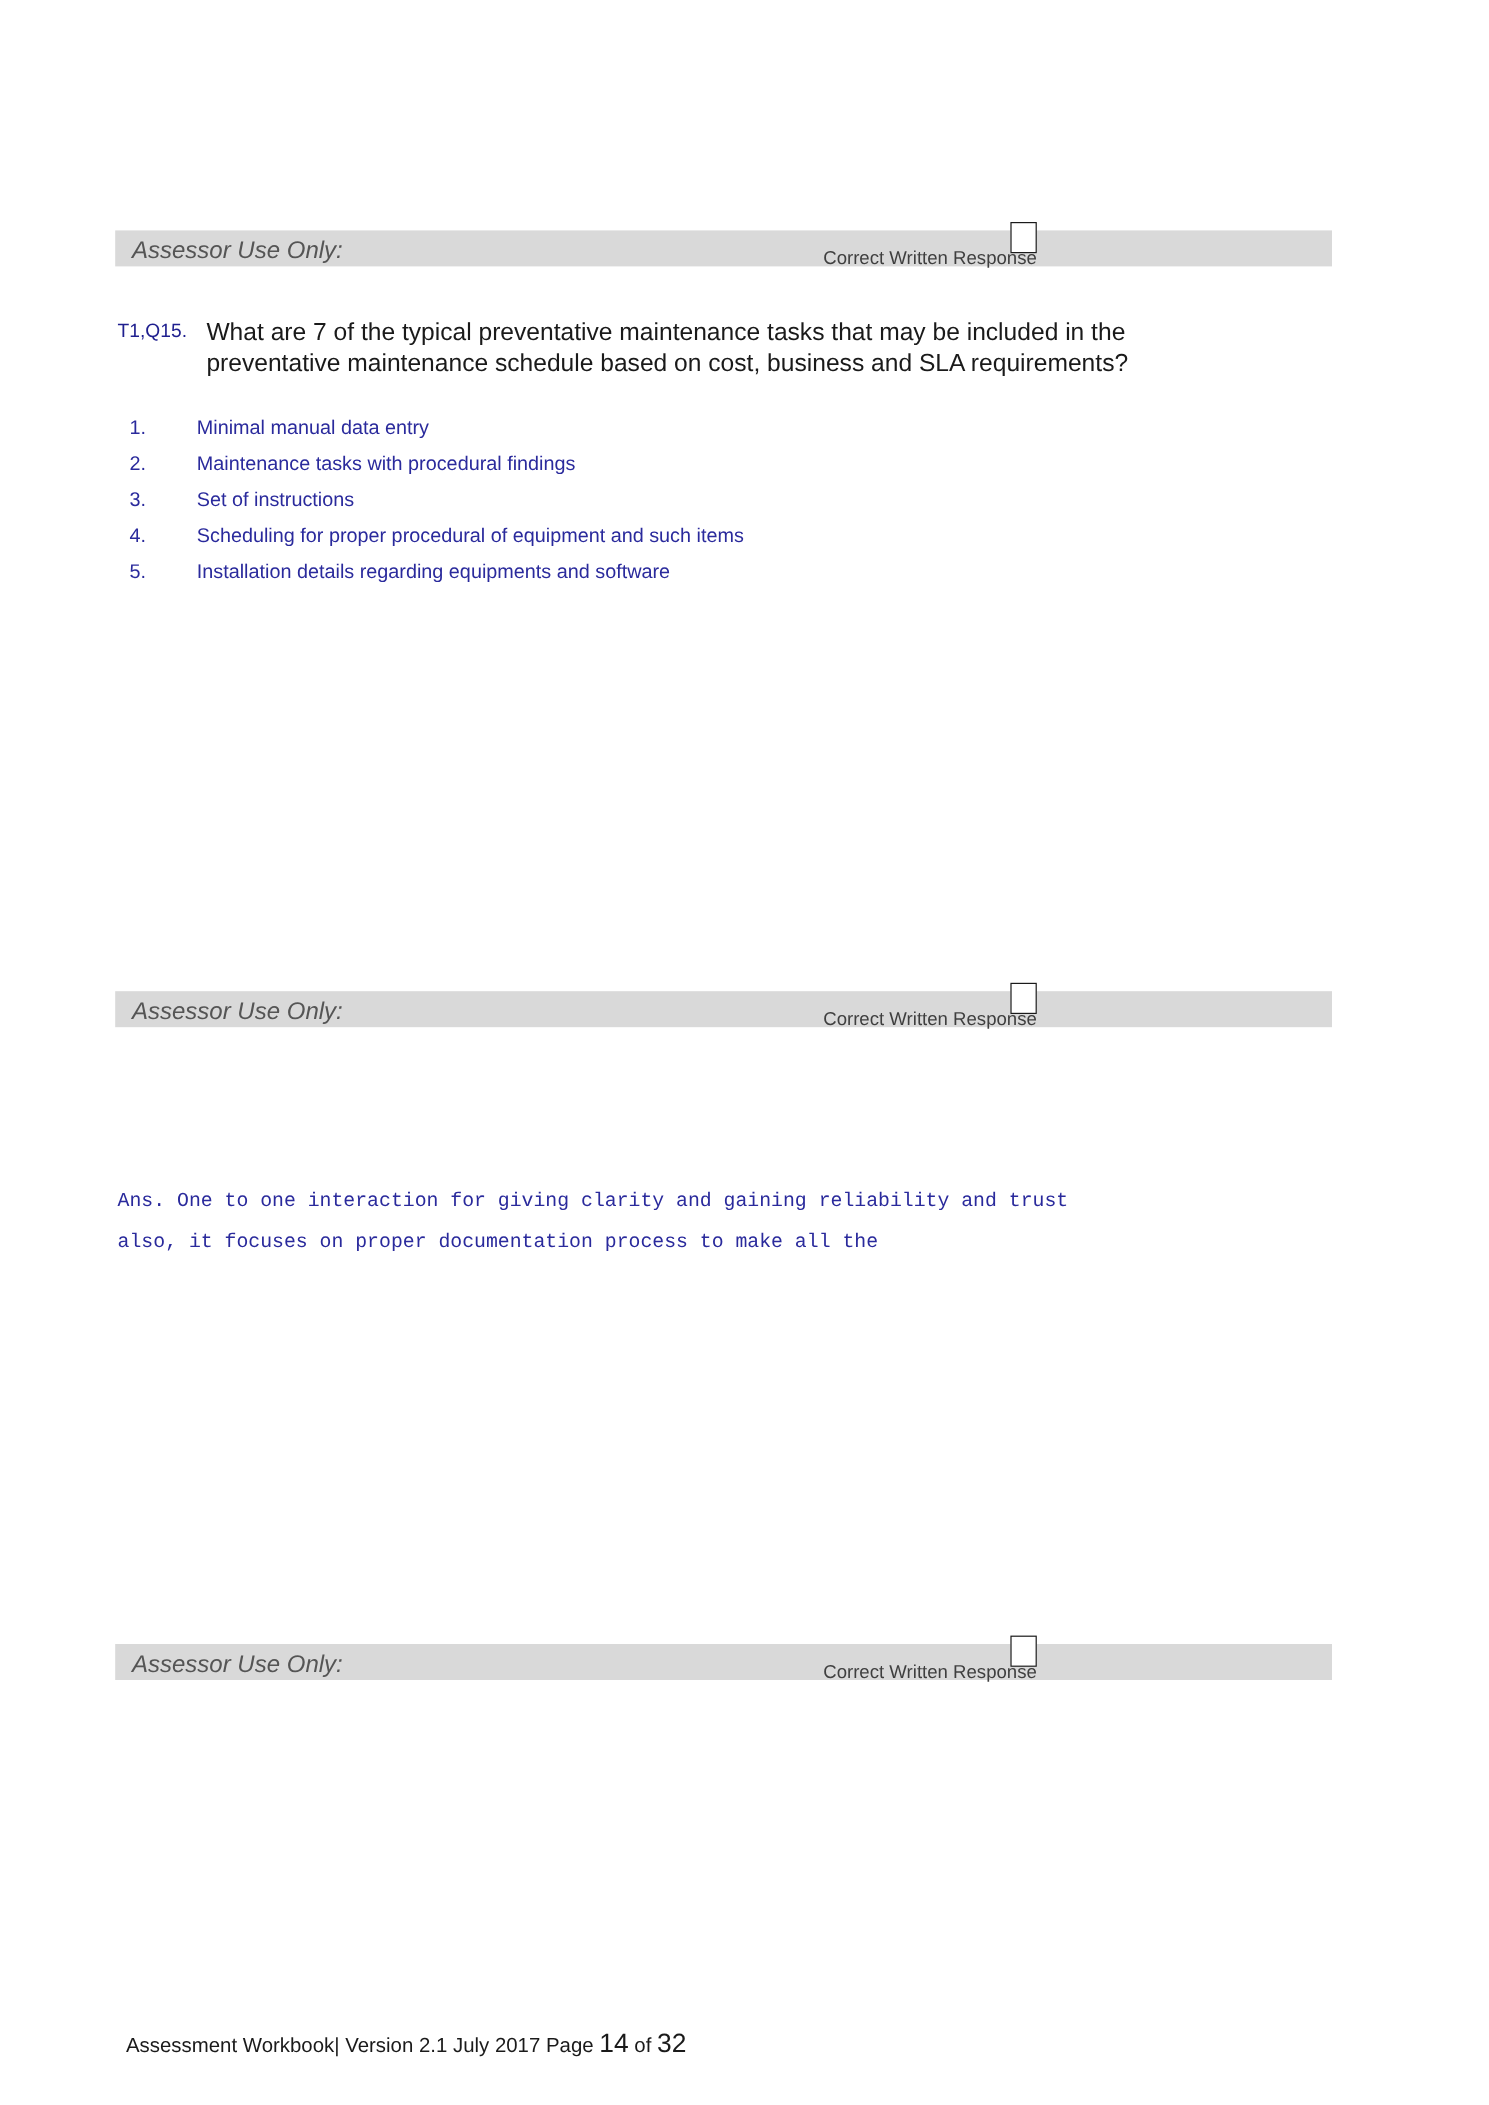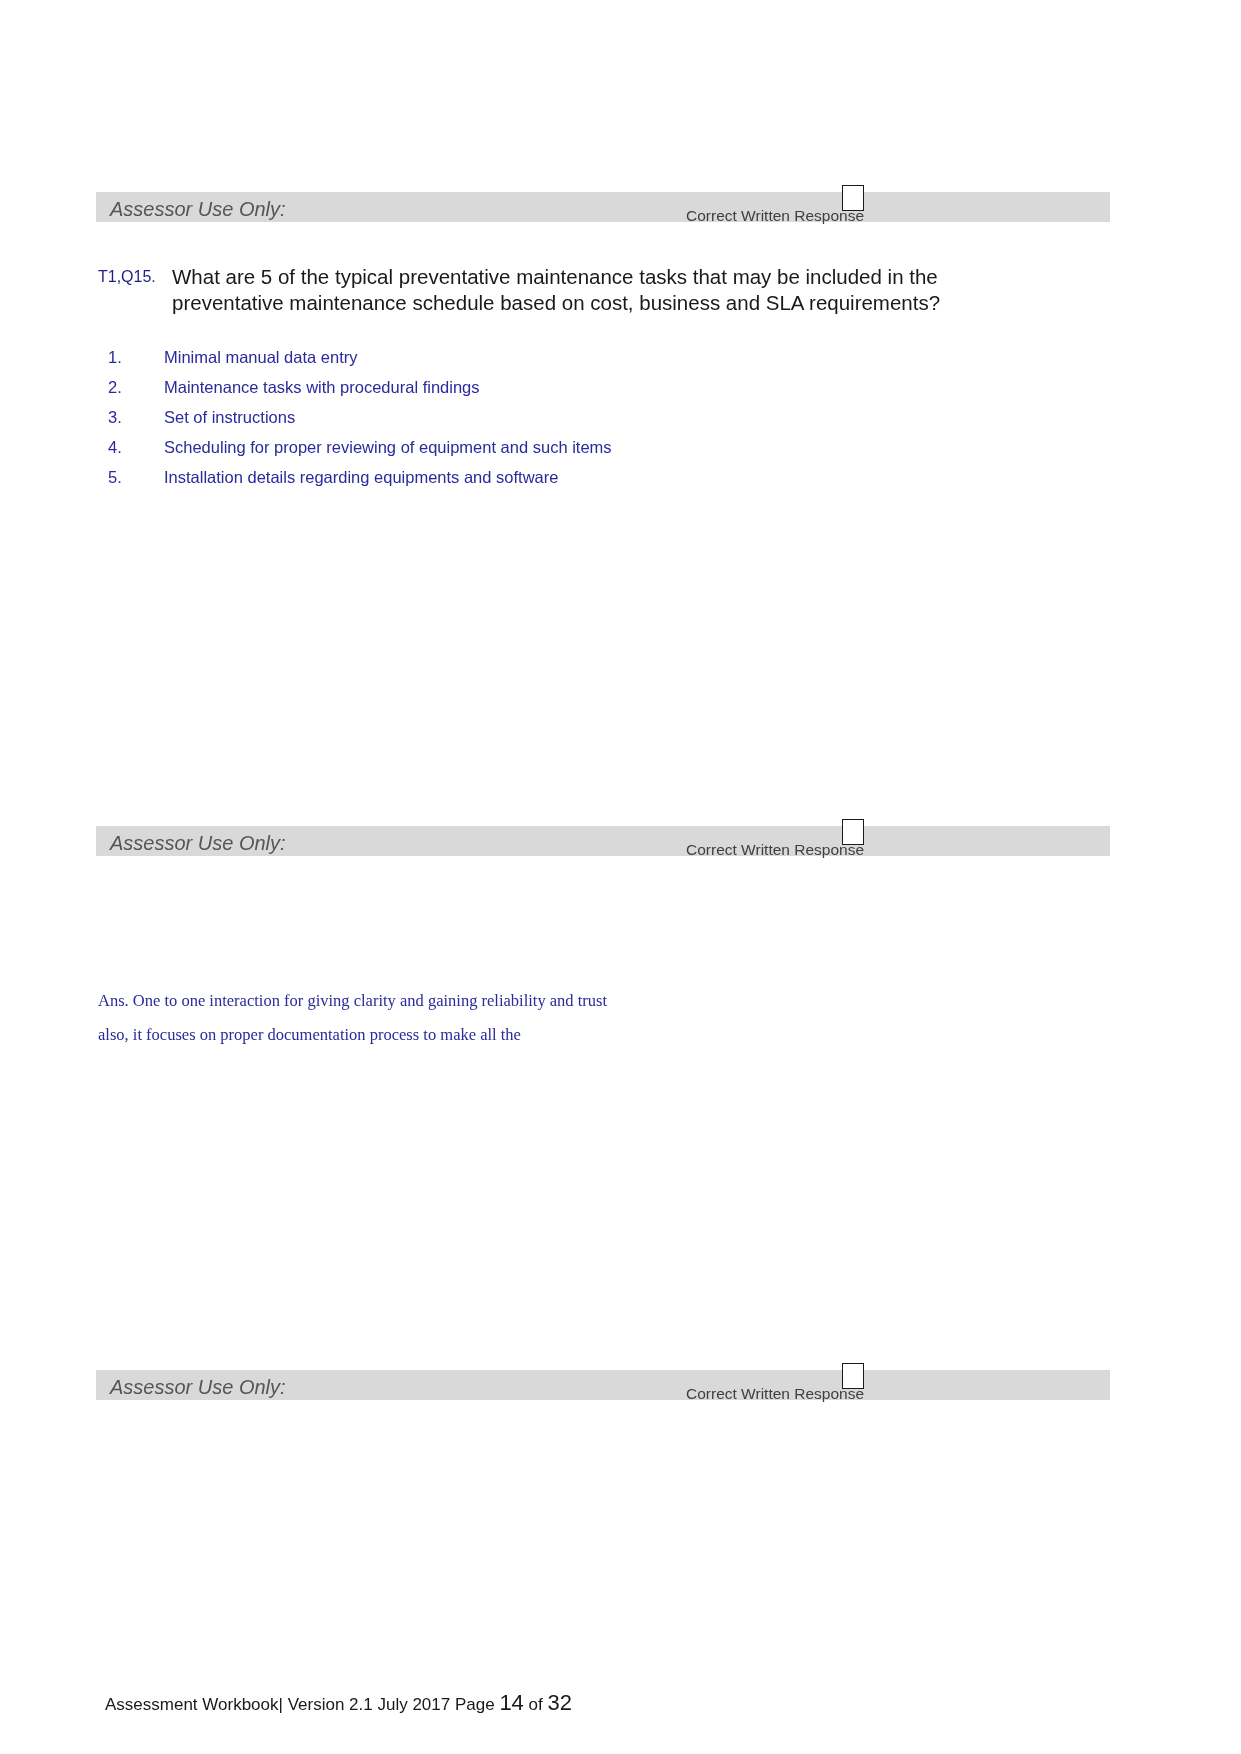--- a/index.html
+++ b/index.html
@@ -114,21 +114,21 @@
     font-family: "Liberation Sans", sans-serif;
     font-size: 16.5px;
     color: #2a2a9c;
   }
 
   
   .answer-para {
     position: absolute;
     left: 98px;
     width: 880px;
-    font-family: Liberation Serif, serif;
+    font-family: Liberation Mono, monospace;
     font-size: 16.5px;
     color: #2a2a9c;
     line-height: 1.32;
   }
   .answer-para .indent {
     display: block;
     padding-left: 36px;
   }
 
   
@@ -154,40 +154,40 @@
     <span class="assessor-label">Assessor Use Only:</span>
     <div class="cwr-wrap">
       <span class="cwr-checkbox"></span>
       <span class="cwr-label">Correct Written Response</span>
     </div>
   </div>
 
   <div class="question" style="top:264px;">
     <div class="q-row">
       <span class="q-tag">T1,Q15.</span>
-      <span class="q-text">What are 5 of the typical preventative maintenance tasks that may be included in the preventative maintenance schedule based on cost, business and SLA requirements?</span>
+      <span class="q-text">What are 7 of the typical preventative maintenance tasks that may be included in the preventative maintenance schedule based on cost, business and SLA requirements?</span>
     </div>
   </div>
 
   <div class="answer-list" style="top:348px;">
     <div class="answer-item">
       <span class="answer-num">1.</span>
       <span>Minimal manual data entry</span>
     </div>
     <div class="answer-item">
       <span class="answer-num">2.</span>
       <span>Maintenance tasks with procedural findings</span>
     </div>
     <div class="answer-item">
       <span class="answer-num">3.</span>
       <span>Set of instructions</span>
     </div>
     <div class="answer-item">
       <span class="answer-num">4.</span>
-      <span>Scheduling for proper reviewing of equipment and such items</span>
+      <span>Scheduling for proper procedural of equipment and such items</span>
     </div>
     <div class="answer-item">
       <span class="answer-num">5.</span>
       <span>Installation details regarding equipments and software</span>
     </div>
   </div>
 
   <div class="assessor-bar" style="top:826px;">
     <span class="assessor-label">Assessor Use Only:</span>
     <div class="cwr-wrap">

